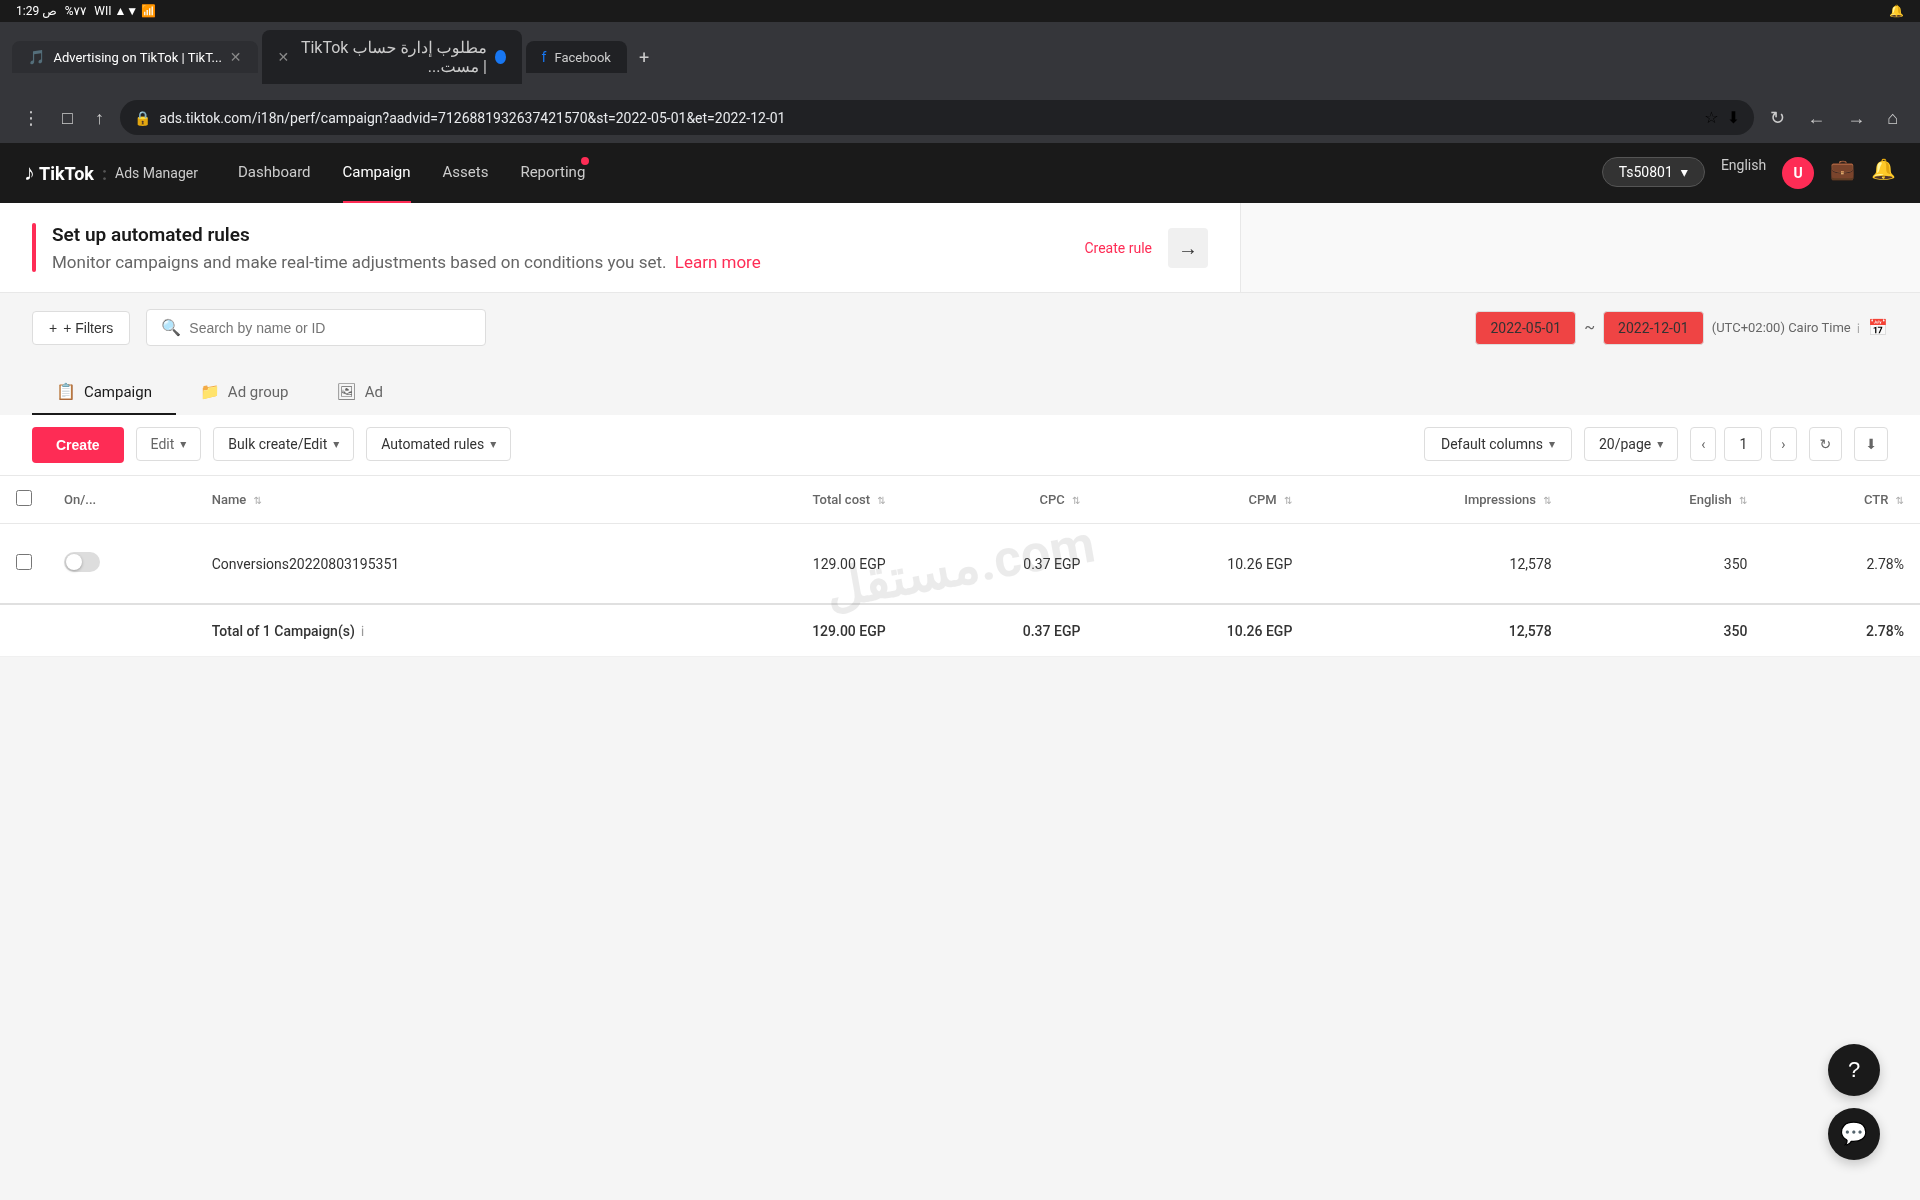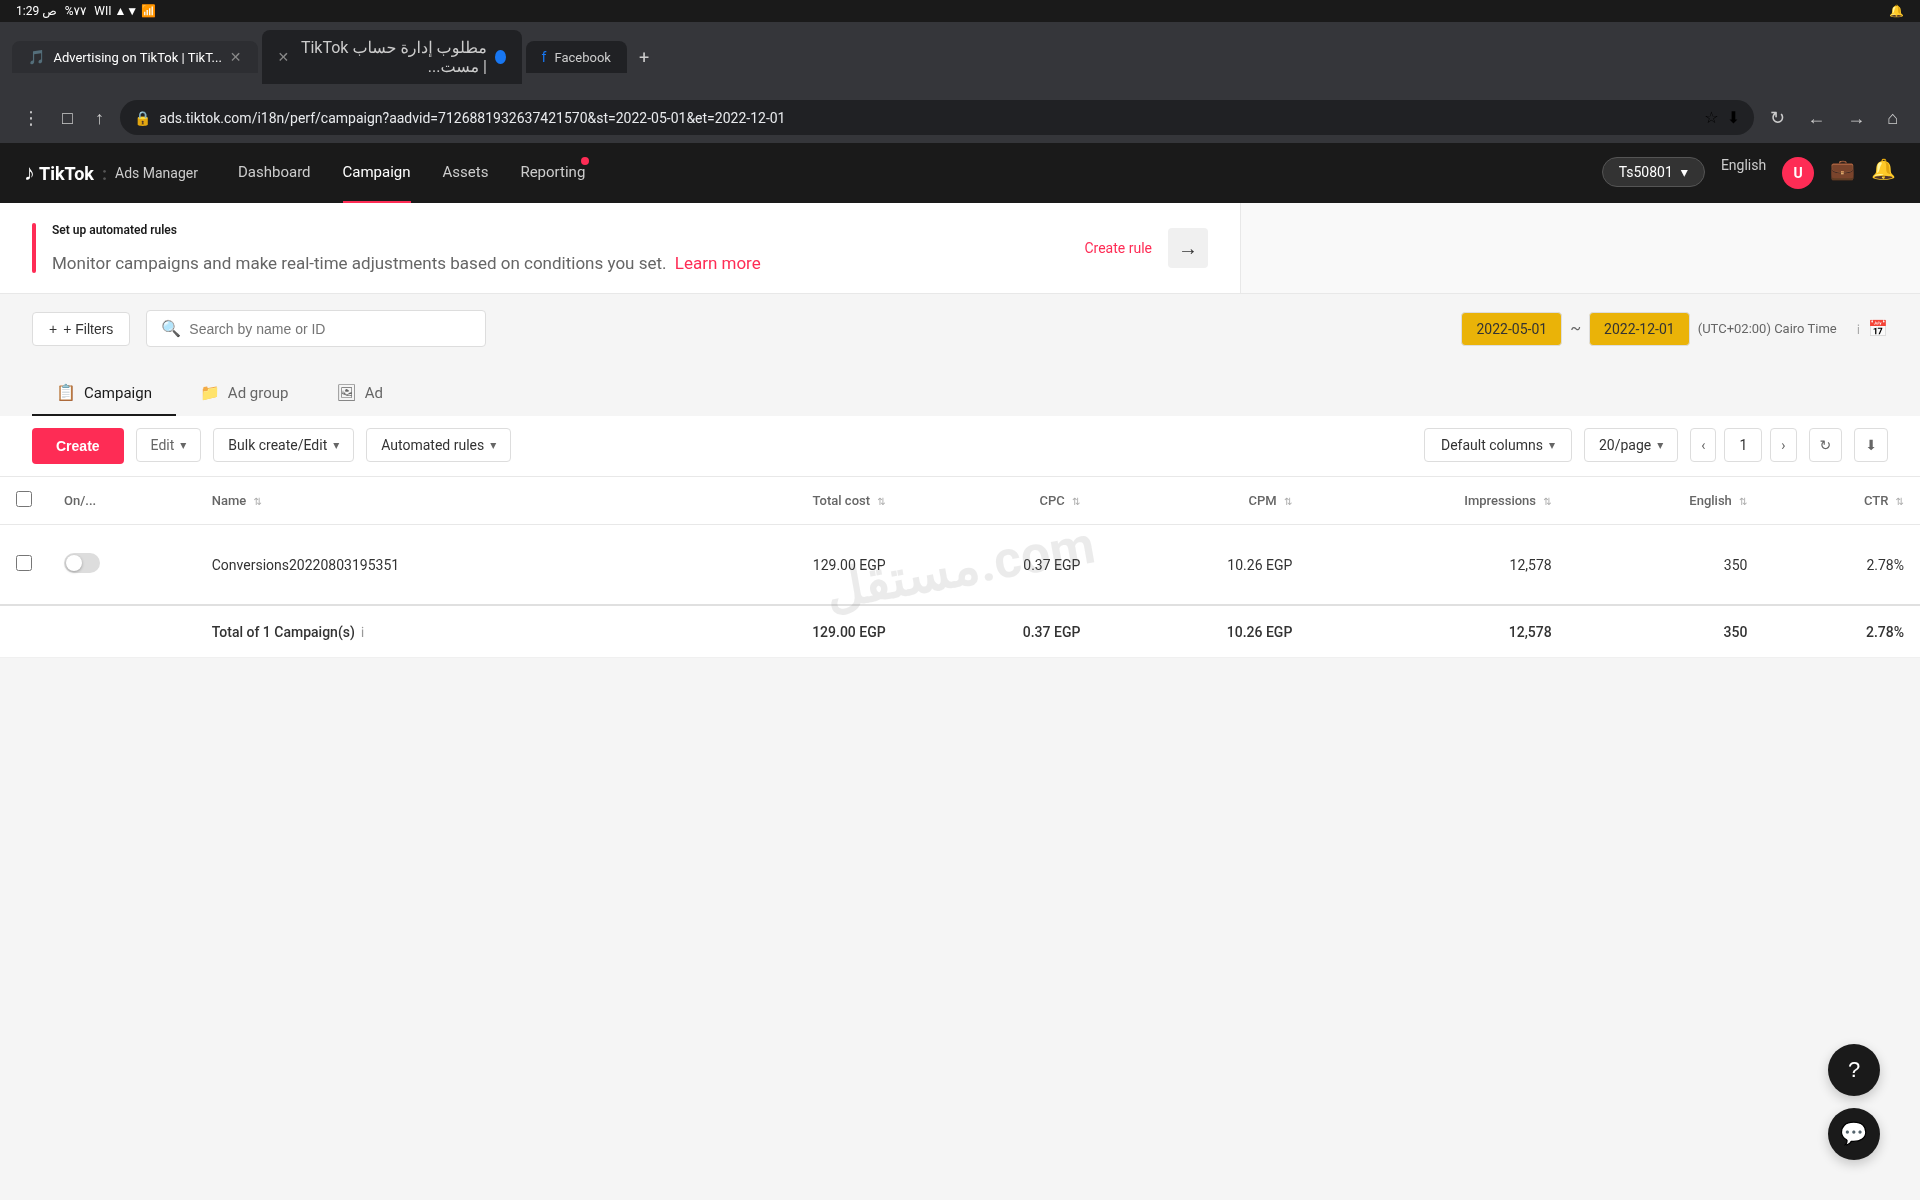--- a/index.html
+++ b/index.html
@@ -37,37 +37,37 @@
     .header-icon { color: #ccc; font-size: 20px; cursor: pointer; }
 
     
     .main-content { background: #f5f5f5; padding: 0; }
 
     
     .banner { background: #fff; margin: 0; display: flex; align-items: center; border-bottom: 1px solid #e8e8e8; }
     .banner-content { padding: 20px 32px; flex: 1; display: flex; align-items: center; }
     .banner-text-area { flex: 1; }
     .banner-left-border { width: 4px; background: #fe2c55; align-self: stretch; border-radius: 2px; margin-right: 16px; }
-    .banner-title { font-size: 12px; font-weight: 600; color: #1a1a1a; margin-bottom: 16px; }
+    .banner-title { font-size: 19px; font-weight: 600; color: #1a1a1a; margin-bottom: 6px; }
     .banner-desc { font-size: 17px; color: #666; }
     .banner-desc a { color: #fe2c55; text-decoration: none; }
     .create-rule-btn { color: #fe2c55; font-size: 14px; cursor: pointer; margin-right: 16px; white-space: nowrap; }
     .banner-arrow { width: 40px; height: 40px; display: flex; align-items: center; justify-content: center; font-size: 20px; color: #333; background: #f0f0f0; border-radius: 4px; cursor: pointer; }
     .banner-right { width: 680px; background: #f9f9f9; align-self: stretch; border-left: 1px solid #e8e8e8; }
 
     
     .filters-row { display: flex; align-items: center; padding: 16px 32px; background: #f5f5f5; gap: 16px; }
     .filters-btn { display: flex; align-items: center; gap: 6px; padding: 8px 16px; background: #fff; border: 1px solid #ddd; border-radius: 4px; font-size: 14px; cursor: pointer; color: #333; }
     .search-input-wrap { display: flex; align-items: center; gap: 8px; background: #fff; border: 1px solid #ddd; border-radius: 4px; padding: 8px 14px; flex: 0 0 340px; }
     .search-icon { color: #999; font-size: 16px; }
     .search-input { border: none; outline: none; font-size: 14px; color: #333; background: transparent; flex: 1; }
     .date-range { display: flex; align-items: center; gap: 8px; margin-left: auto; }
-    .date-field { background: #eab308; border: 1px solid #ddd; border-radius: 4px; padding: 8px 14px; font-size: 14px; color: #333; }
+    .date-field { background: #ef4444; border: 1px solid #ddd; border-radius: 4px; padding: 8px 14px; font-size: 14px; color: #333; }
     .date-separator { color: #666; font-size: 16px; }
-    .timezone-info { display: flex; align-items: center; gap: 20px; color: #666; font-size: 13px; }
+    .timezone-info { display: flex; align-items: center; gap: 6px; color: #666; font-size: 13px; }
     .calendar-icon { color: #666; font-size: 16px; cursor: pointer; }
 
     
     .tab-nav { display: flex; gap: 0; padding: 0 32px; background: #f5f5f5; margin-top: 8px; }
     .tab-item { display: flex; align-items: center; gap: 8px; padding: 12px 24px; font-size: 15px; color: #666; cursor: pointer; border-bottom: 2px solid transparent; }
     .tab-item.active { color: #1a1a1a; border-bottom: 2px solid #1a1a1a; }
 
     
     .table-toolbar { display: flex; align-items: flex-start; gap: 12px; padding: 12px 32px; background: #fff; border-bottom: 1px solid #e8e8e8; }
     .create-btn { background: #fe2c55; color: #fff; border: none; border-radius: 4px; padding: 10px 24px; font-size: 14px; font-weight: 600; cursor: pointer; }

